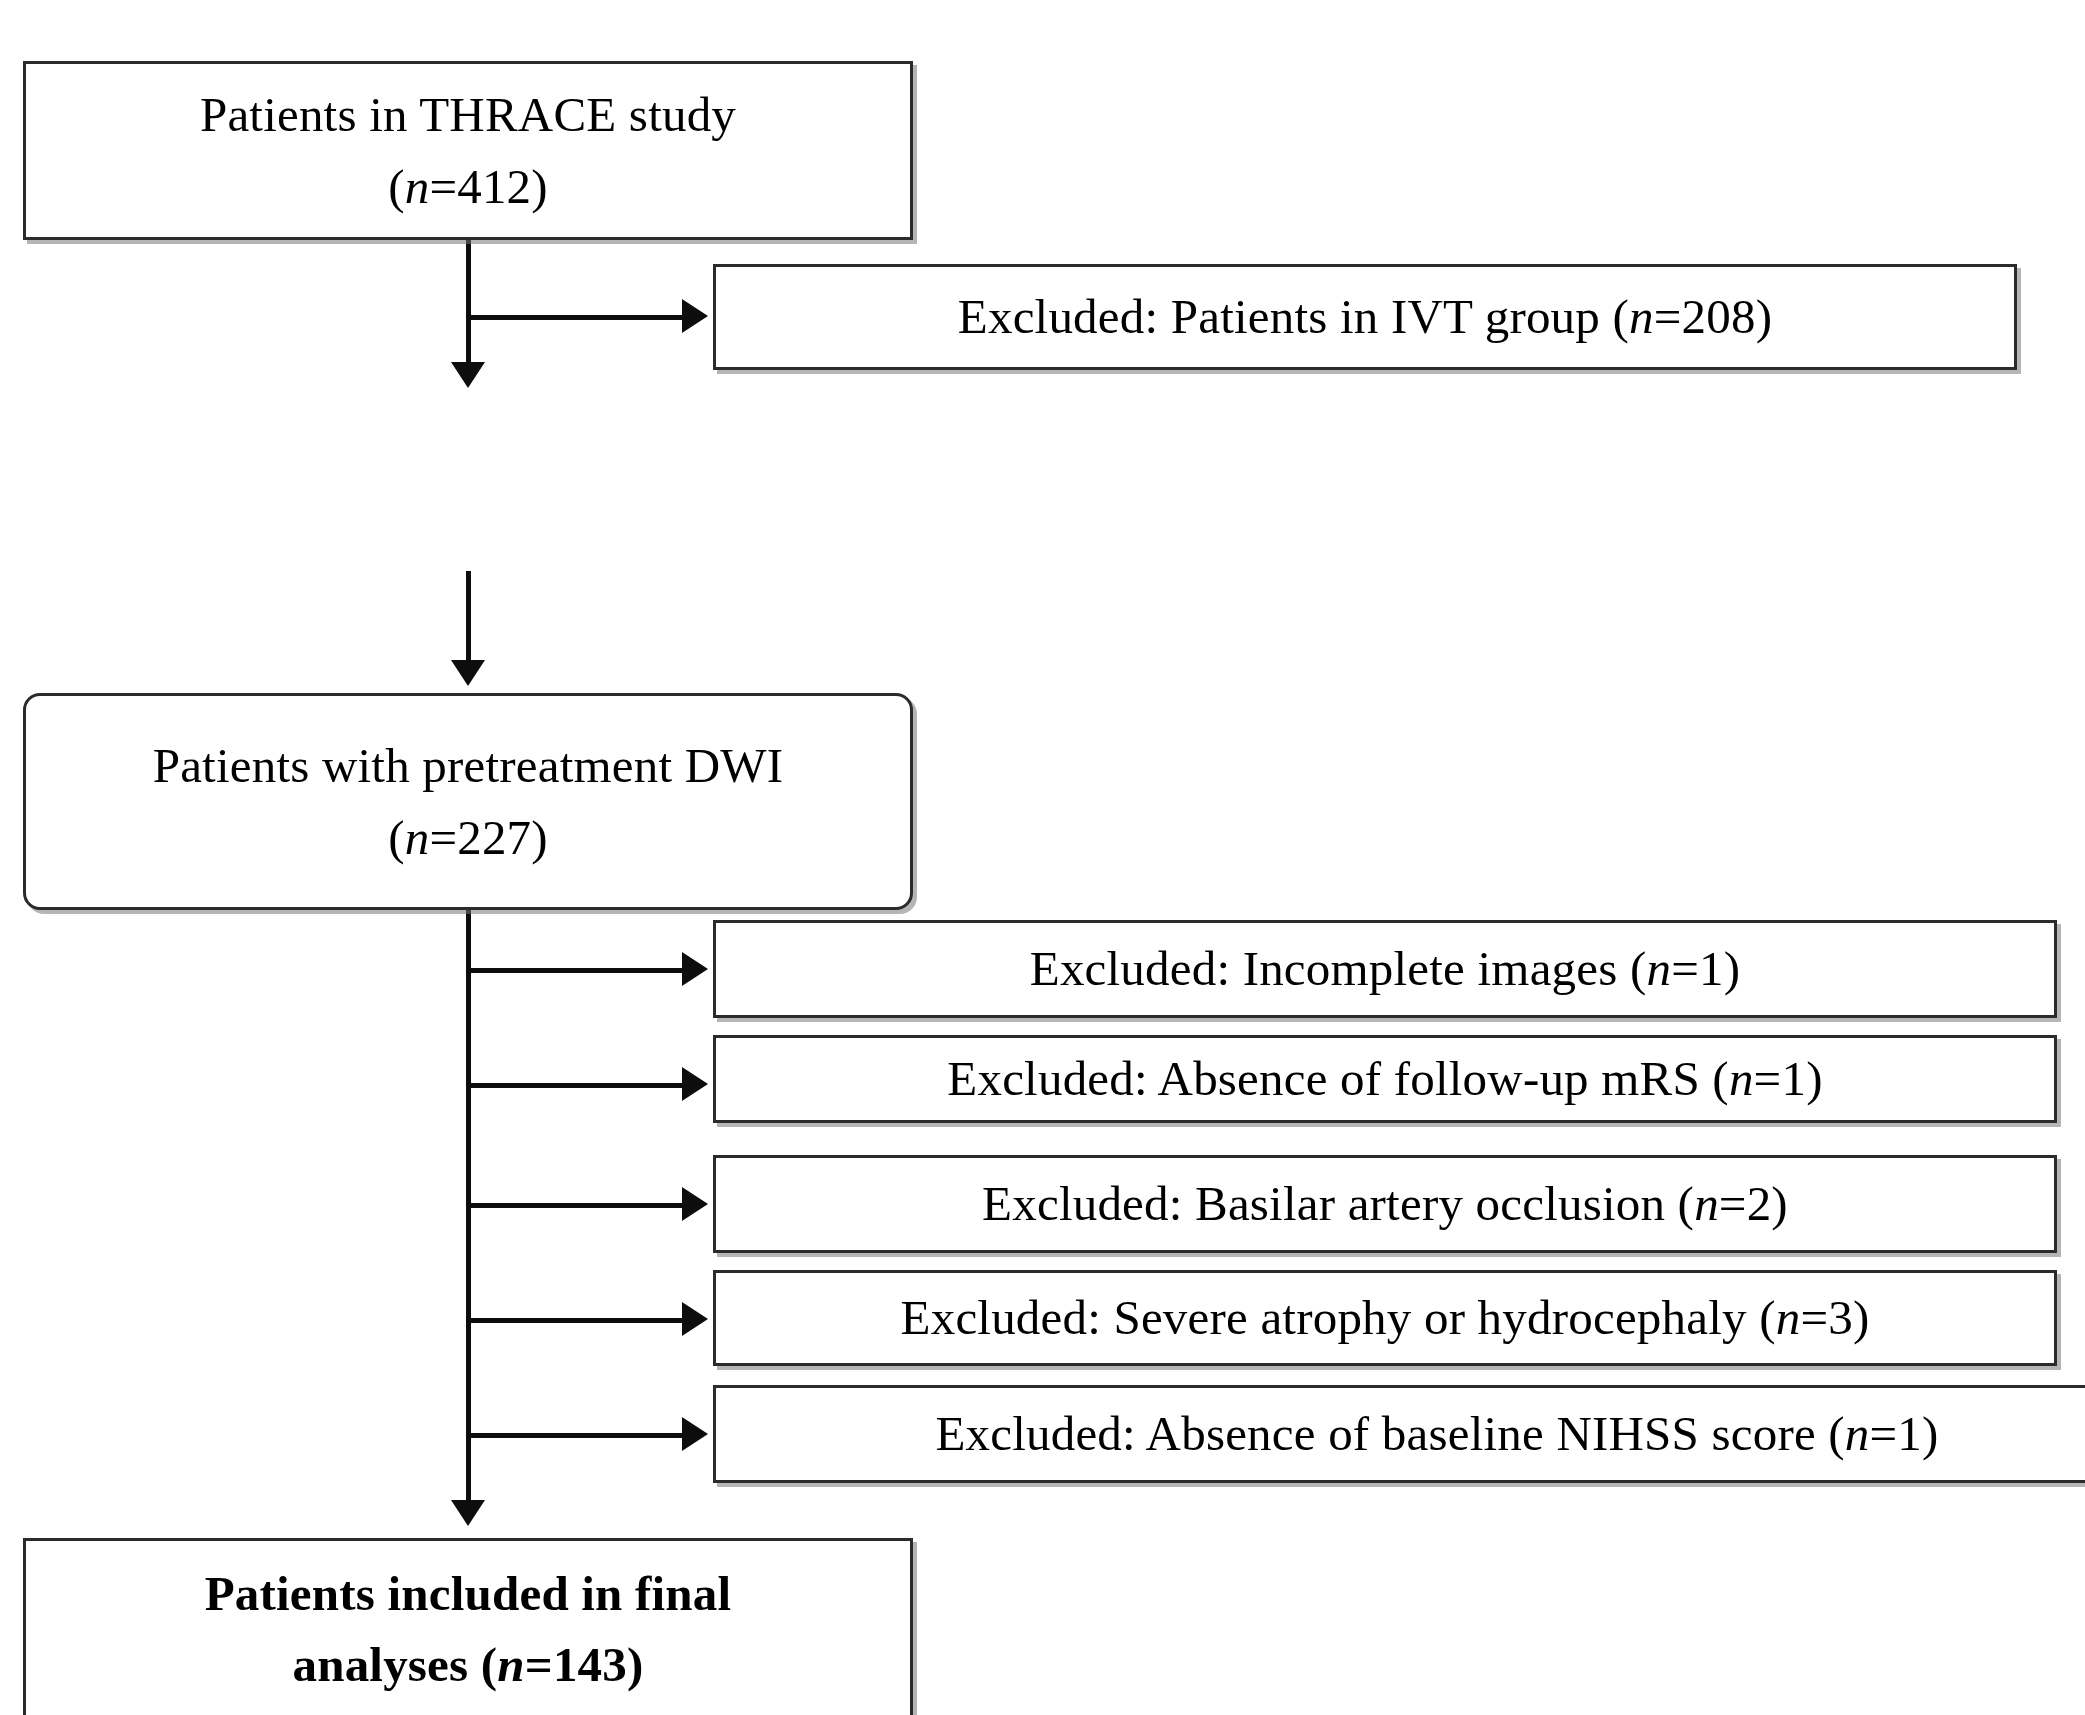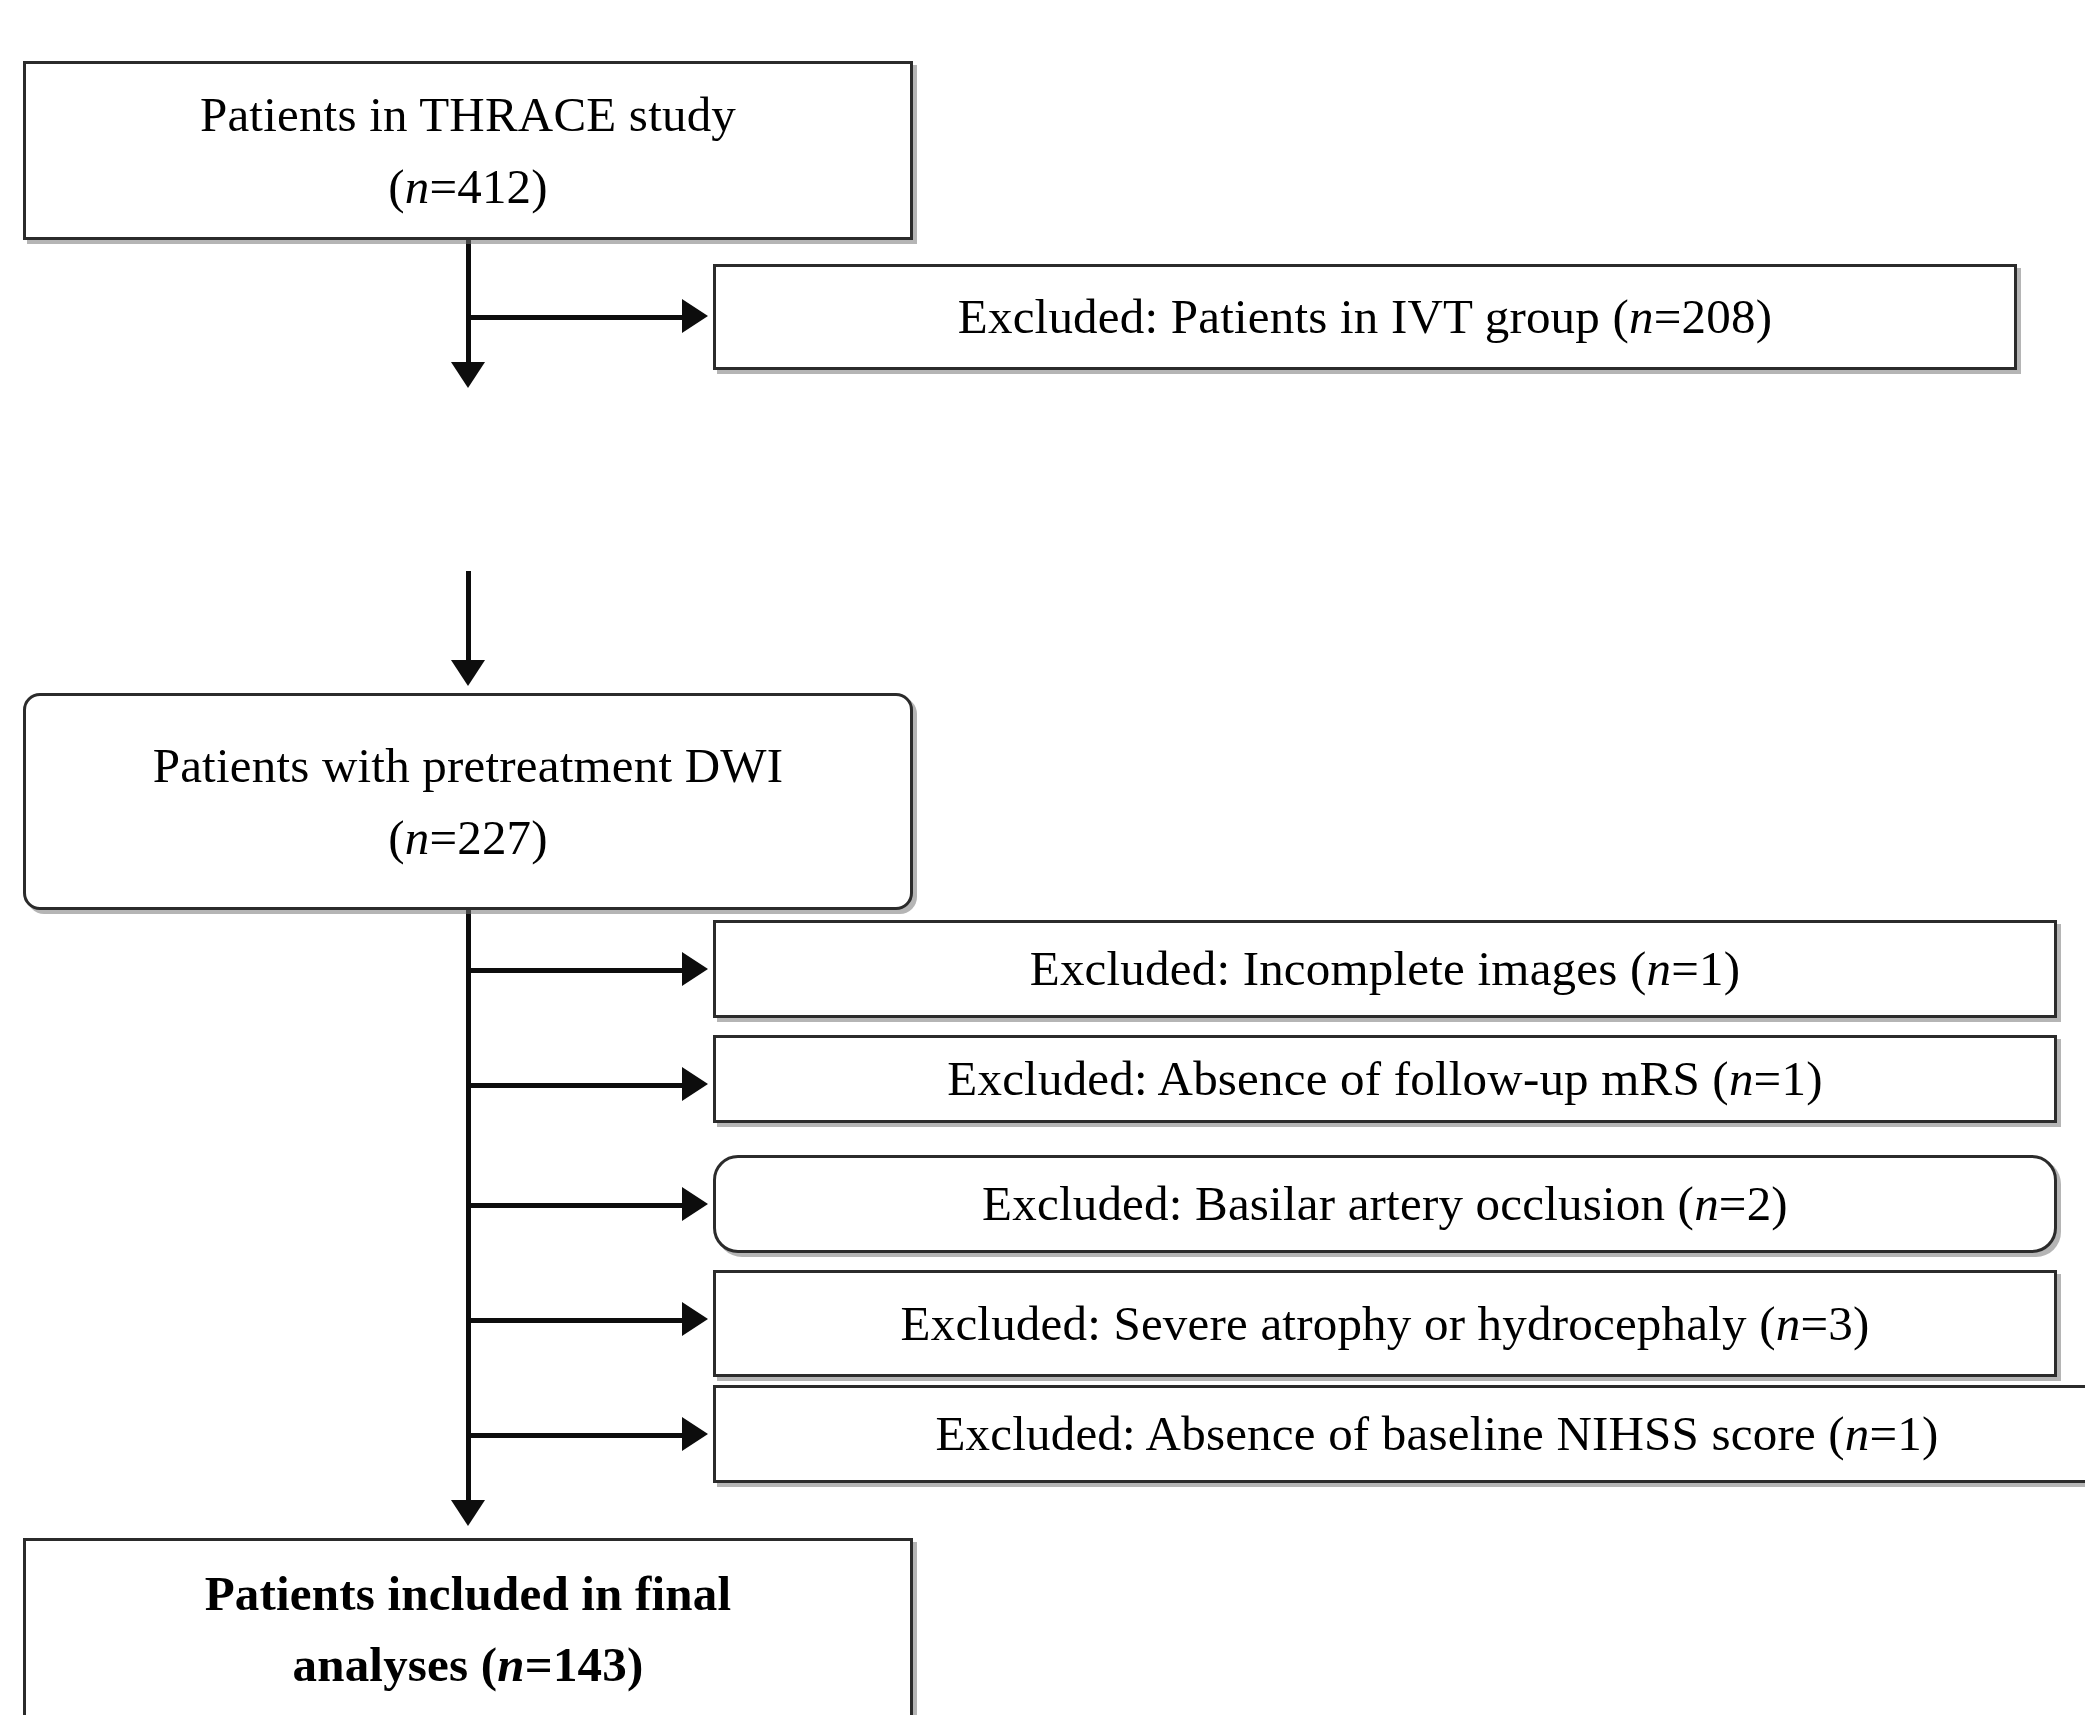--- a/index.html
+++ b/index.html
@@ -87,25 +87,25 @@
   </div>
 
   <div class="box shadow" style="left:713px; top:880px; width:1344px; height:98px;">
     <span class="txt"><span>Excluded: Incomplete images (</span><i class="n">n</i><span>=1)</span></span>
   </div>
 
   <div class="box shadow" style="left:713px; top:995px; width:1344px; height:88px;">
     <span class="txt"><span>Excluded: Absence of follow-up mRS (</span><i class="n">n</i><span>=1)</span></span>
   </div>
 
-  <div class="box shadow" style="left:713px; top:1115px; width:1344px; height:98px;border-radius:25px;">
+  <div class="box shadow" style="left:713px; top:1115px; width:1344px; height:98px;">
     <span class="txt"><span>Excluded: Basilar artery occlusion (</span><i class="n">n</i><span>=2)</span></span>
   </div>
 
-  <div class="box shadow" style="left:713px; top:1230px; width:1344px; height:107px;">
+  <div class="box shadow" style="left:713px; top:1230px; width:1344px; height:96px;">
     <span class="txt"><span>Excluded: Severe atrophy or hydrocephaly (</span><i class="n">n</i><span>=3)</span></span>
   </div>
 
   <div class="box shadow" style="left:713px; top:1345px; width:1448px; height:98px;justify-content:center;">
     <span class="txt"><span>Excluded: Absence of baseline NIHSS score (</span><i class="n">n</i><span>=1)</span></span>
   </div>
 
 </div>
 
 </body></html>

